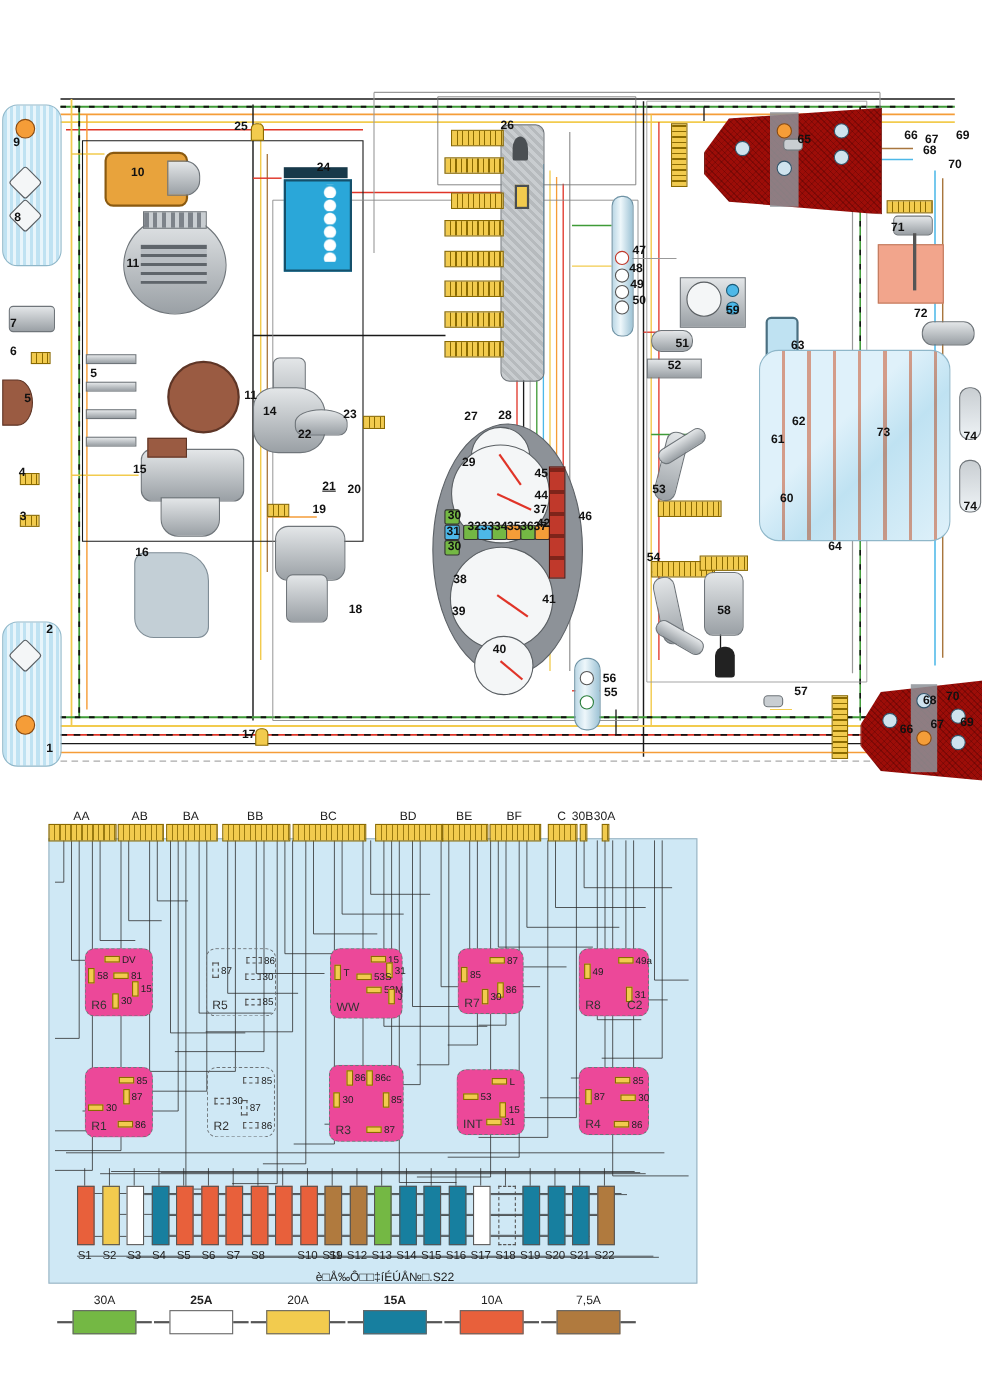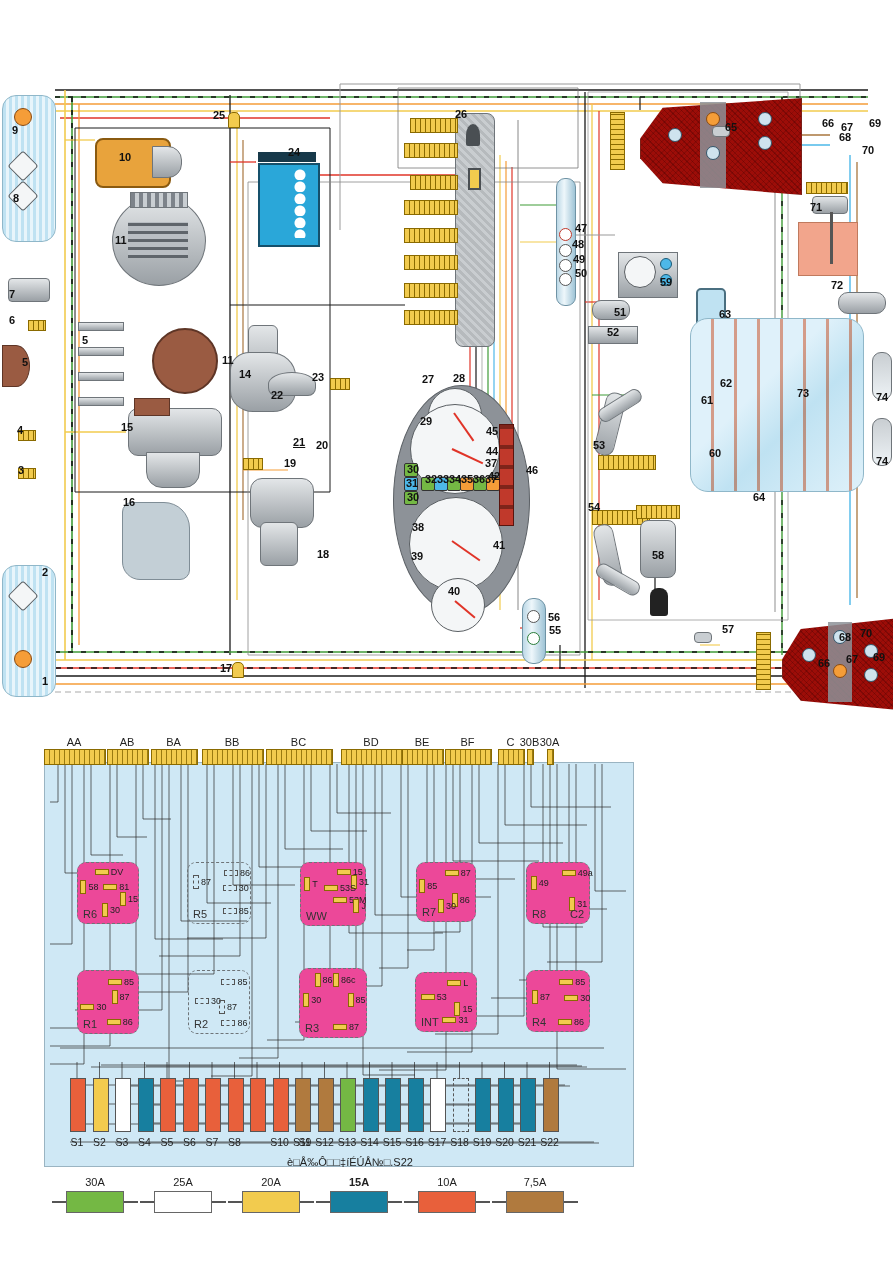--- a/index.html
+++ b/index.html
@@ -719,21 +719,21 @@
     <span class="fuse-label" style="left: 549.5px;">S22</span>
   </div>
 
 <div id="fusebox-caption">è□Å‰Ô□□‡íÉÚÅ№□.S22</div>
 
 <div>
     <div class="legend-item" style="left: 50px;">
       <div class="legend-label">30A</div>
       <div class="legend-fuse" style="background: rgb(116, 184, 68);"></div>
     </div>
-    <div class="legend-item" style="left: 138px;">
+    <div class="legend-item" style="left: 138px; font-weight: bold;">
       <div class="legend-label">25A</div>
       <div class="legend-fuse" style="background: rgb(255, 255, 255);"></div>
     </div>
     <div class="legend-item" style="left: 226px;">
       <div class="legend-label">20A</div>
       <div class="legend-fuse" style="background: rgb(242, 203, 78);"></div>
     </div>
     <div class="legend-item" style="left: 314px; font-weight: bold;">
       <div class="legend-label">15A</div>
       <div class="legend-fuse" style="background: rgb(23, 127, 159);"></div>

